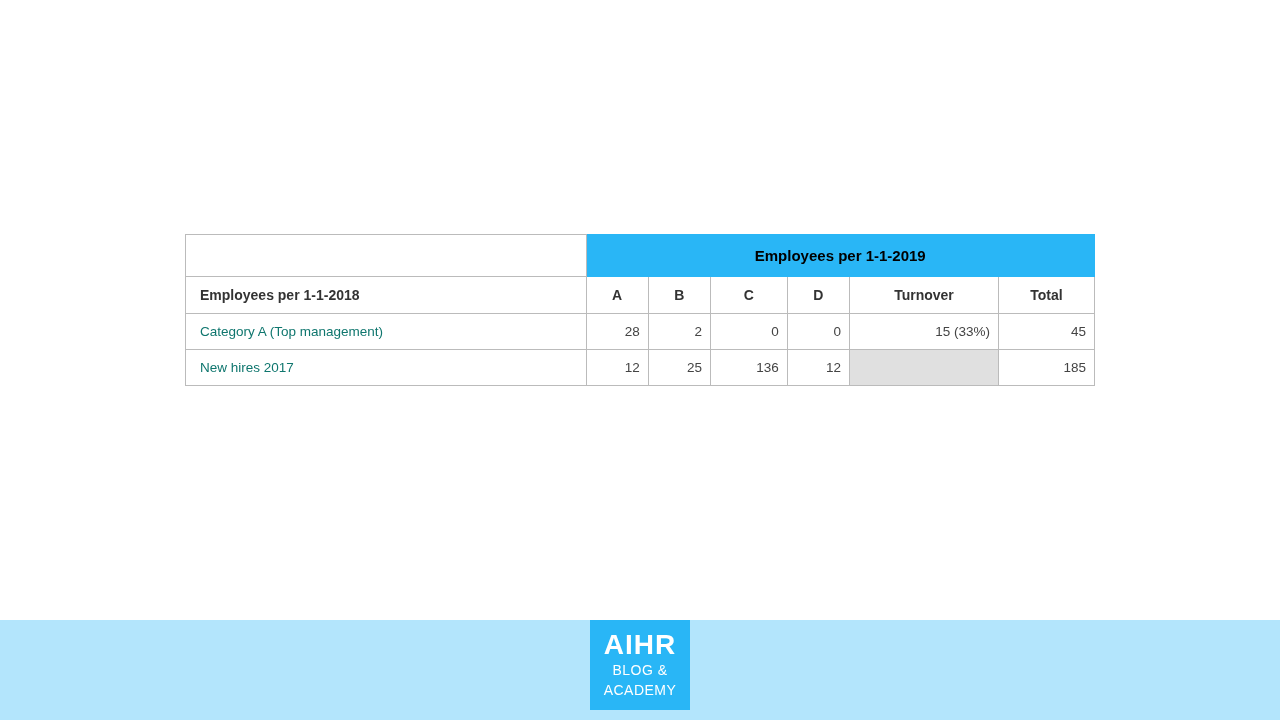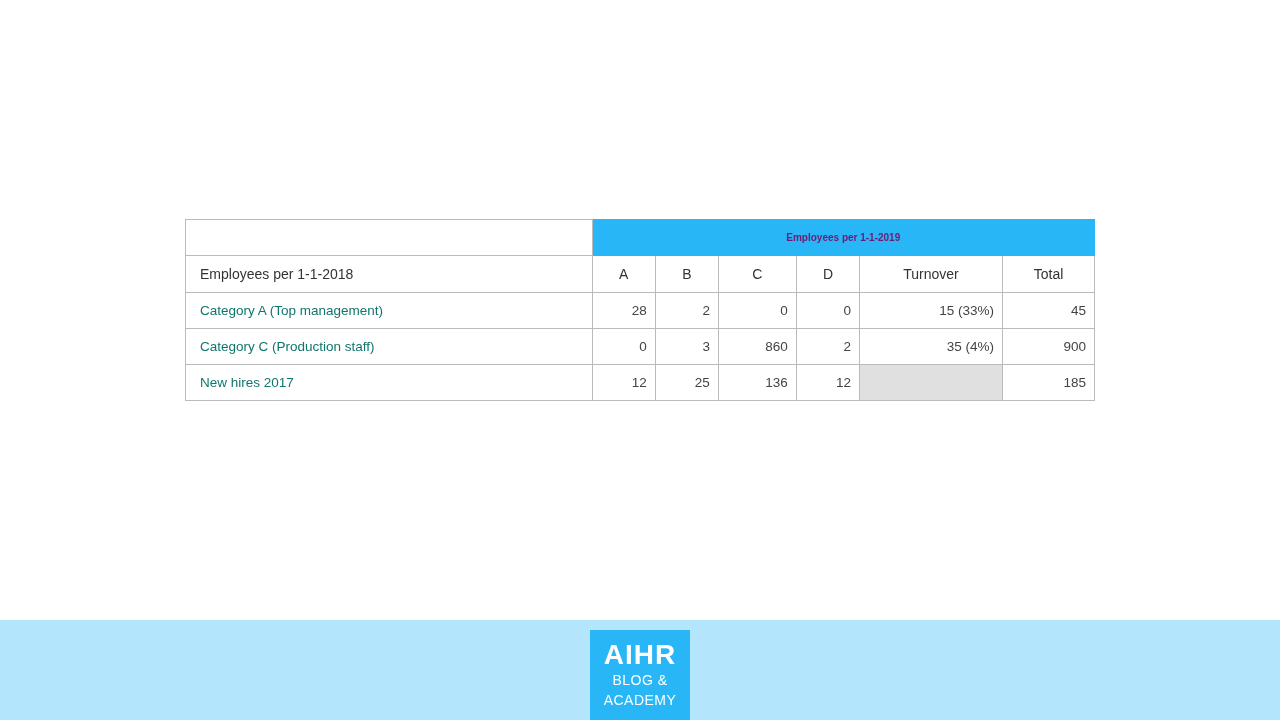--- a/index.html
+++ b/index.html
@@ -20,21 +20,21 @@
       display: flex;
       align-items: center;
       justify-content: center;
     }
 
     .footer-bar {
       background: #b3e5fc;
       width: 1280px;
       height: 100px;
       display: flex;
-      align-items: flex-end;
+      align-items: flex-start;
       justify-content: center;
     }
 
     .logo-box {
       background: #29b6f6;
       width: 100px;
       height: 90px;
       display: flex;
       flex-direction: column;
       align-items: center;
@@ -54,40 +54,40 @@
     }
 
     table {
       border-collapse: collapse;
       width: 910px;
       border: 1.5px solid #bbb;
     }
 
     .header-row-top th {
       background: #29b6f6;
-      color: #701a75;
+      color: #000000;
       font-weight: bold;
-      font-size: 10px;
+      font-size: 15px;
       padding: 12px 10px;
       text-align: center;
       border: 1px solid #29b6f6;
     }
 
     .header-row-top th.empty-top {
       background: #ffffff;
       border-top: 1.5px solid #bbb;
       border-left: 1.5px solid #bbb;
       border-right: 1px solid #bbb;
       border-bottom: 1px solid #bbb;
     }
 
     .header-row-sub th {
       background: #ffffff;
       color: #333;
-      font-weight: normal;
+      font-weight: bold;
       font-size: 14px;
       padding: 10px 8px;
       text-align: center;
       border: 1px solid #bbb;
     }
 
     .header-row-sub th.row-header {
       text-align: left;
       padding-left: 14px;
     }
@@ -145,29 +145,20 @@
     <tr>
           <td class="row-label">Category A (Top management)</td>
           <td>28</td>
           <td>2</td>
           <td>0</td>
           <td>0</td>
           <td>15 (33%)</td>
           <td>45</td>
         </tr>
         <tr>
-          <td class="row-label">Category C (Production staff)</td>
-          <td>0</td>
-          <td>3</td>
-          <td>860</td>
-          <td>2</td>
-          <td>35 (4%)</td>
-          <td>900</td>
-        </tr>
-        <tr>
           <td class="row-label">New hires 2017</td>
           <td>12</td>
           <td>25</td>
           <td>136</td>
           <td>12</td>
           <td class="gray-cell"></td>
           <td>185</td>
         </tr>
       </tbody>
   </table>

